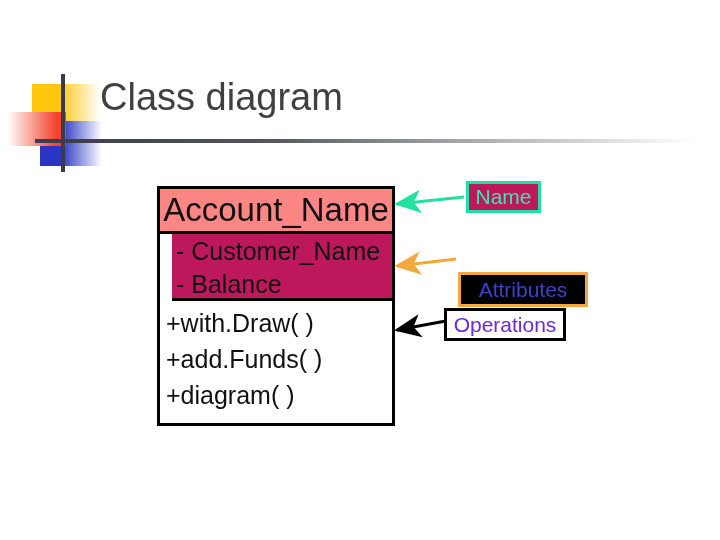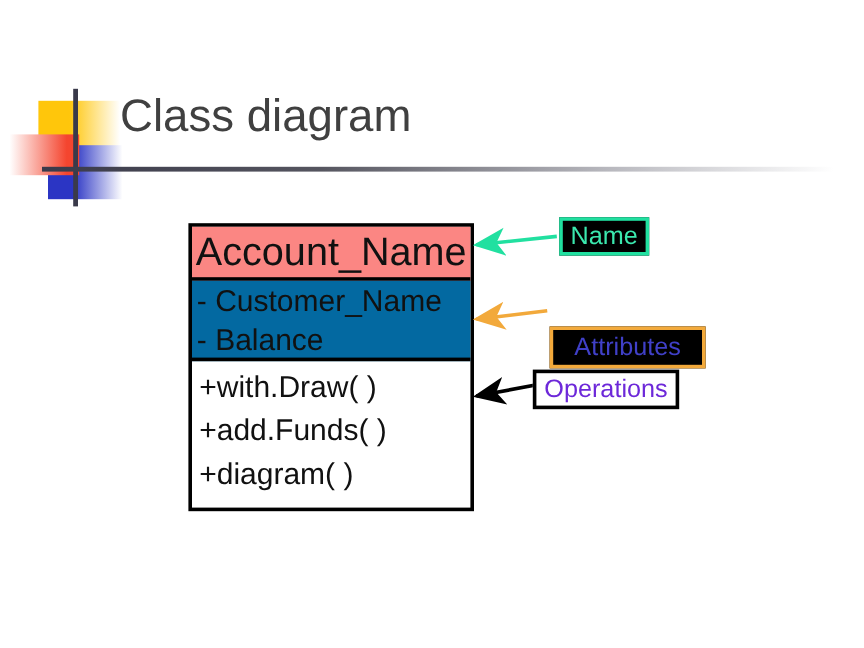--- a/index.html
+++ b/index.html
@@ -84,25 +84,26 @@
     justify-content: center;
     overflow: visible;
   }
   .class-name-row span {
     font-size: 33px;
     color: #111111;
     white-space: nowrap;
   }
   .class-attrs {
     height: 67px;
-    background: #0369a1;
+    background: #be185d;
     border-bottom: 3px solid #000000;
     padding: 1px 0 0 4px;
     box-sizing: border-box;
     overflow: visible;
+    margin-left: 12px;
   }
   .class-attrs div, .class-ops div {
     font-size: 25px;
     color: #111111;
     line-height: 33px;
     white-space: nowrap;
   }
   .class-ops {
     padding: 4px 0 0 6px;
     box-sizing: border-box;
@@ -117,21 +118,21 @@
     display: flex;
     align-items: center;
     justify-content: center;
     box-sizing: border-box;
     white-space: nowrap;
     font-size: 21px;
   }
   #callout-name {
     left: 466px; top: 181px;
     width: 75px; height: 32px;
-    background: #000000;
+    background: #be185d;
     border: 3px solid #21E0A0;
     color: #3BE8AE;
   }
   #callout-attributes {
     left: 458px; top: 244px;
     width: 130px; height: 35px;
     background: #000000;
     border: 3px solid #F2A93B;
     color: #4040C8;
     margin-top: 28px;

